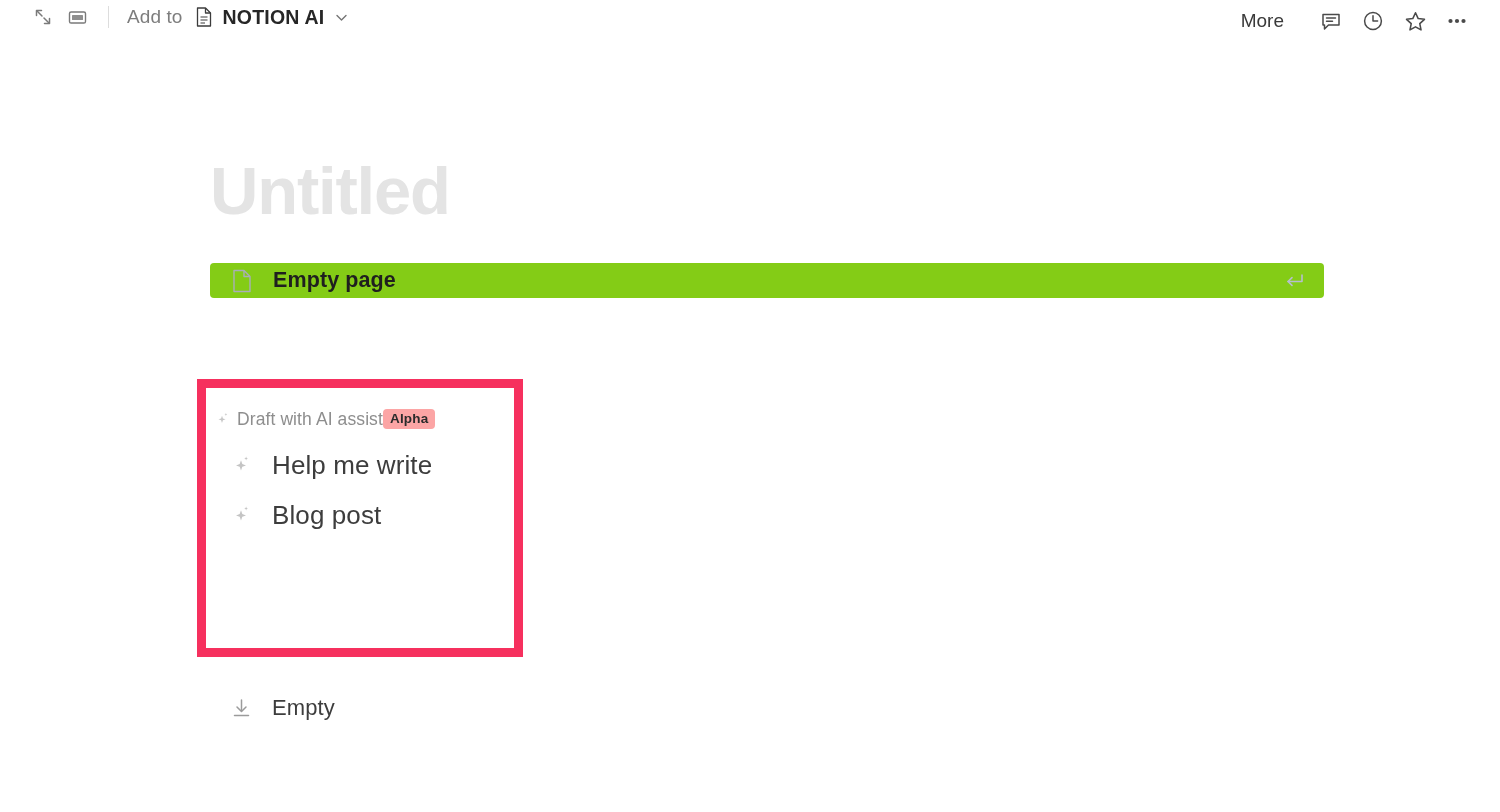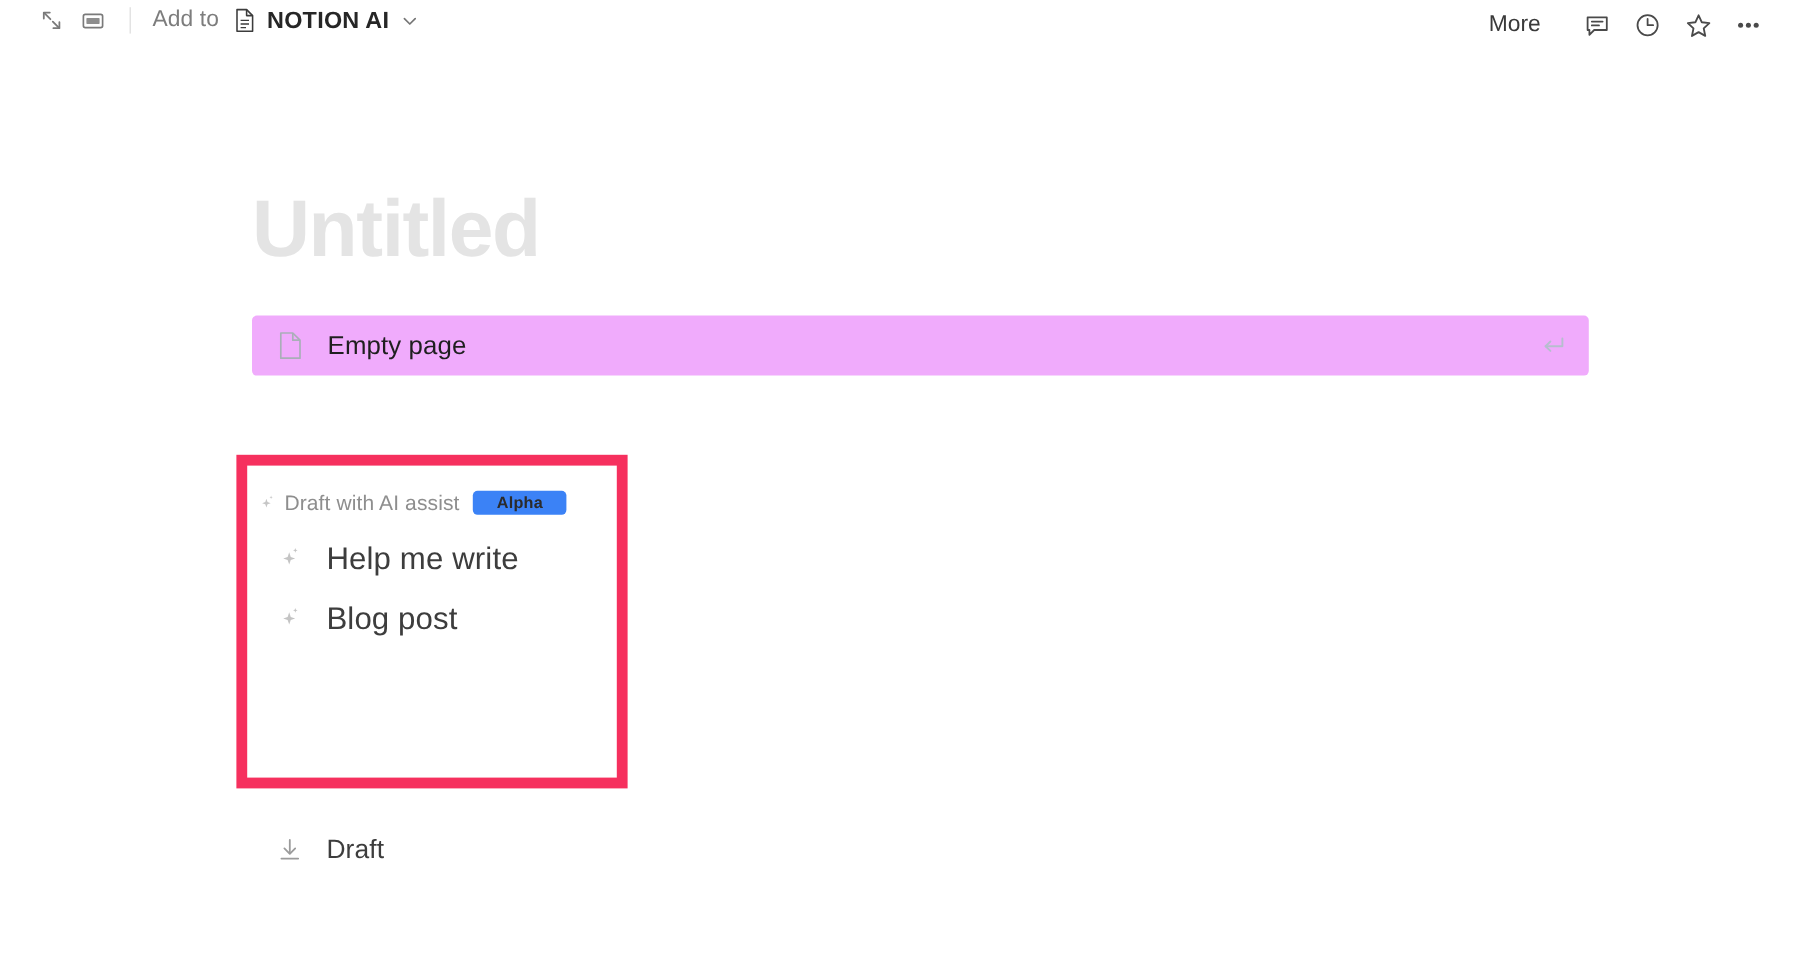--- a/index.html
+++ b/index.html
@@ -86,27 +86,28 @@
     letter-spacing: -1.2px;
     line-height: 1;
   }
 
   
   .empty-row {
     position: absolute;
     left: 198px;
     top: 206px;
     width: 1114px;
-    height: 50px;
-    background: #f0abfc;
+    height: 35px;
+    background: #84cc16;
     border-radius: 4px;
     display: flex;
     align-items: center;
     padding: 0 18px 0 20px;
     cursor: pointer;
+    font-weight: bold;
   }
   .empty-row .file-ic { color: #a9aeb8; display: flex; align-items: center; }
   .empty-row .label {
     margin-left: 19px;
     font-size: 21.5px;
     color: #1f1f1f;
     letter-spacing: .1px;
   }
   .enter-ic { margin-left: auto; color: #b6bece; display: flex; align-items: center; }
 
@@ -134,28 +135,27 @@
     height: 30px;
   }
   .section-head .sp { color: #c6c6c6; display: flex; align-items: center; }
   .section-head .txt {
     margin-left: 7px;
     font-size: 17.5px;
     color: #8e8e8e;
     letter-spacing: .1px;
   }
   .badge {
-    margin-left: 11px;
-    background: #3b82f6;
+    background: #fca5a5;
     color: #2b2b2b;
     font-size: 13.5px;
     font-weight: bold;
     letter-spacing: .2px;
     border-radius: 4px;
-    padding: 3px 20px 4px;
+    padding: 3px 7px 4px;
     line-height: 1;
   }
 
   .ai-list { margin-top: 6px; }
   .ai-item {
     display: flex;
     align-items: center;
     height: 50px;
     padding-left: 14px;
     cursor: pointer;
@@ -351,21 +351,21 @@
     <div class="an-list">
 
       <div class="an-item">
         <span class="ic">
           <svg width="23" height="23" viewBox="0 0 23 23" fill="none" stroke="currentColor" stroke-width="1.5" stroke-linecap="round" stroke-linejoin="round">
             <path d="M11.5 3v11"></path>
             <path d="M7 10l4.5 4.5L16 10"></path>
             <path d="M4.5 18.5h14"></path>
           </svg>
         </span>
-        <span class="lbl">Draft</span>
+        <span class="lbl">Empty</span>
       </div>
 
 
       <div class="an-item">
         
         
       </div>
 
     </div>
   </div>

